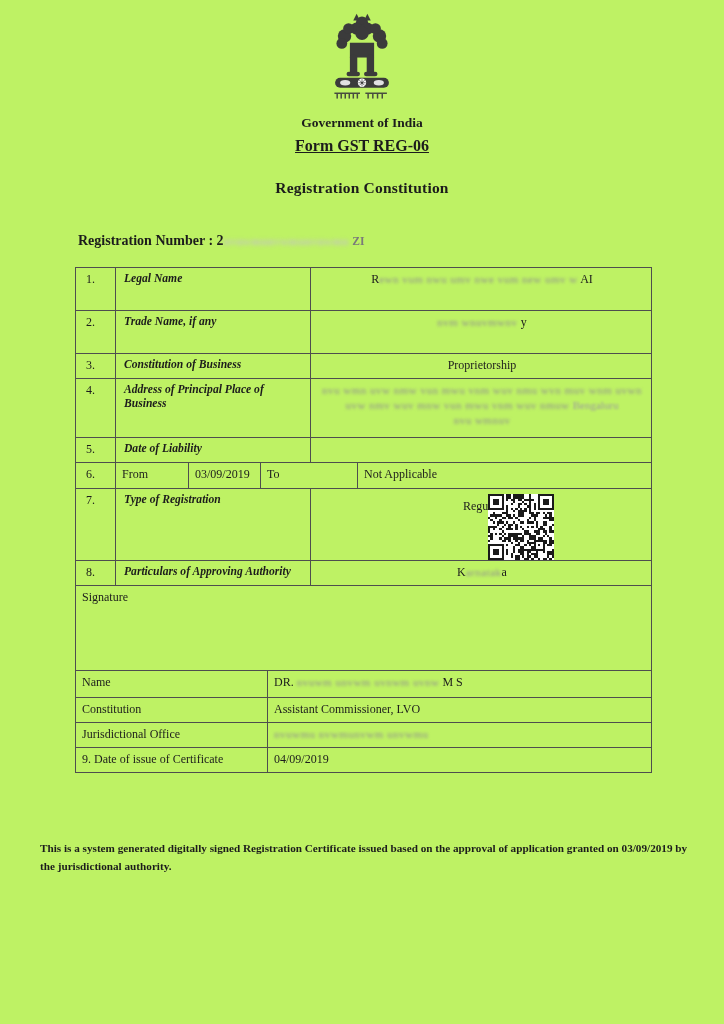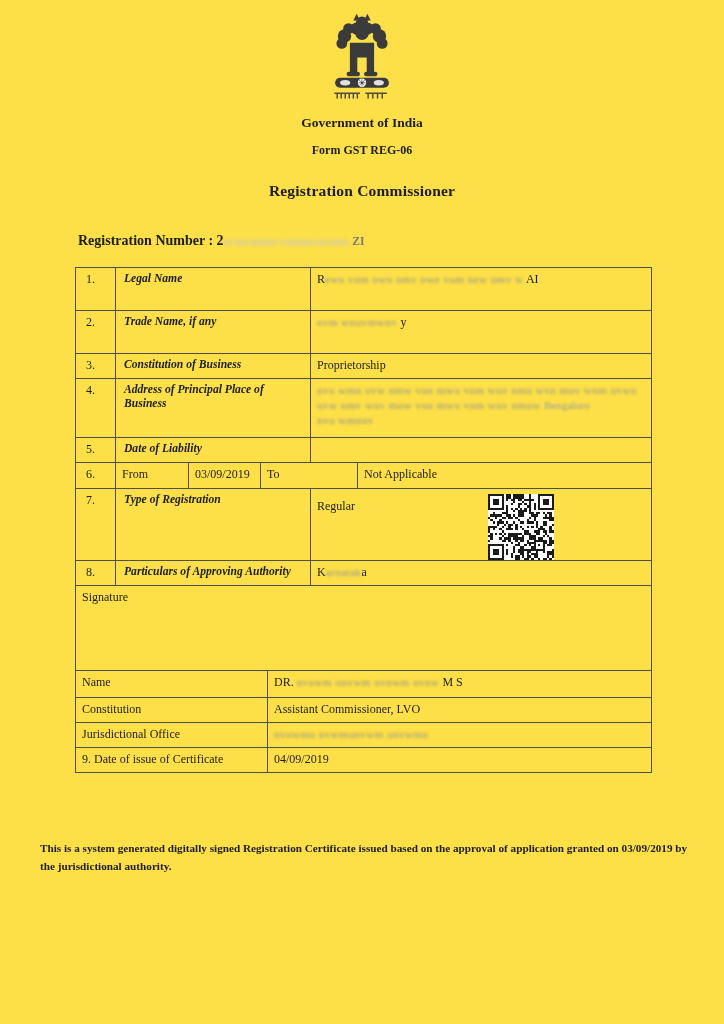--- a/index.html
+++ b/index.html
@@ -1,44 +1,44 @@
 <!DOCTYPE html>
 <html><head>
 <meta charset="utf-8">
 <style>
   html,body{margin:0;padding:0;background:#ffffff;}
   .page{
-    position:relative;width:724px;height:1024px;background:#fde047;
+    position:relative;width:724px;height:1024px;background:#bef264;
     font-family:"Liberation Serif", serif;color:#1c1c1c;overflow:hidden;
   }
   
   .header{position:absolute;top:6px;left:0;width:724px;text-align:center;}
   .emblem-wrap{display:inline-block;filter:blur(.3px);}
   .gov-line{margin-top:10px;font-weight:bold;font-size:13.5px;}
-  .form-line{margin-top:12px;font-weight:bold;font-size:12px;}
+  .form-line{margin-top:6px;font-weight:bold;font-size:16px;text-decoration:underline;}
   .rule-line{margin-top:5px;font-style:italic;font-size:13px;}
   .cert-title{margin-top:24px;font-weight:bold;font-size:15.5px;letter-spacing:.2px;}
   
   .regline{position:absolute;top:233px;left:78px;font-weight:bold;font-size:14px;white-space:pre;}
   
   .redact{filter:blur(1.7px);color:#8f8f8f;font-size:11px;letter-spacing:.5px;}
   .redact-light{filter:blur(2.1px);color:#c4c4c4;font-size:11px;letter-spacing:.5px;}
   .tail-faint{filter:blur(.7px);color:#7a7a7a;font-size:11.5px;}
   .word-faint{filter:blur(1.1px);color:#9c9c9c;font-size:11px;}
   
   .tbl{
     position:absolute;top:267px;left:75px;width:577px;
     border:1px solid #4e4e4e;box-sizing:border-box;font-size:12px;
   }
   .trow{display:flex;border-bottom:1px solid #4e4e4e;box-sizing:border-box;align-items:stretch;}
   .trow:last-child{border-bottom:none;}
   .cell{box-sizing:border-box;overflow:hidden;}
   .c-num{width:40px;border-right:1px solid #4e4e4e;padding:4px 0 0 10px;}
   .c-label{width:195px;border-right:1px solid #4e4e4e;padding:4px 2px 0 8px;font-weight:bold;font-size:11.6px;line-height:1.2;font-style:italic;}
-  .c-value{flex:1;padding:4px 4px 0 6px;position:relative;}
+  .c-value{flex:1;padding:4px 4px 0 6px;position:relative;text-align:center;}
   .nw{white-space:nowrap;}
   .h43{height:43px}.h25{height:25px}.h59{height:59px}.h26{height:26px}.h72{height:72px}.h85{height:85px}.h27{height:27px}.h24{height:24px}.h22{height:22px}
   
   .pv{display:flex;flex:1;}
   .pv .sub{box-sizing:border-box;border-right:1px solid #4e4e4e;padding:4px 0 0 6px;overflow:hidden;}
   .pv .s1{width:73px}.pv .s2{width:72px}.pv .s3{width:97px}.pv .s4{flex:1;border-right:none;}
   
   .qr{position:absolute;left:177px;top:5px;width:66px;height:66px;}
   
   .c-blabel{width:192px;border-right:1px solid #4e4e4e;padding:4px 0 0 6px;}
@@ -106,21 +106,21 @@
           <rect x="60" y="128" width="32" height="2.2"></rect>
           <rect x="63" y="130" width="2.2" height="7"></rect>
           <rect x="70" y="130" width="2.2" height="7"></rect>
           <rect x="77" y="130" width="2.2" height="7"></rect>
           <rect x="84" y="130" width="2.2" height="7"></rect>
         </g>
       </svg>
     </div>
     <div class="gov-line">Government of India</div>
     <div class="form-line">Form GST REG-06</div>
-    <div class="cert-title">Registration Commissioner</div>
+    <div class="cert-title">Registration Constitution</div>
   </div>
 
   <div class="regline"><span>Registration Number : </span><span>2</span><span class="redact-light">nvuwmunvwmunvuwmu</span> <span class="tail-faint">ZI</span></div>
 
   <div class="tbl">
 
     <div class="trow h43">
       <div class="cell c-num">1.</div>
       <div class="cell c-label">Legal Name</div>
       <div class="cell c-value"><span>R</span><span class="redact">ewn vum nwu umv nwe vum new umv w</span> <span>AI</span></div>

